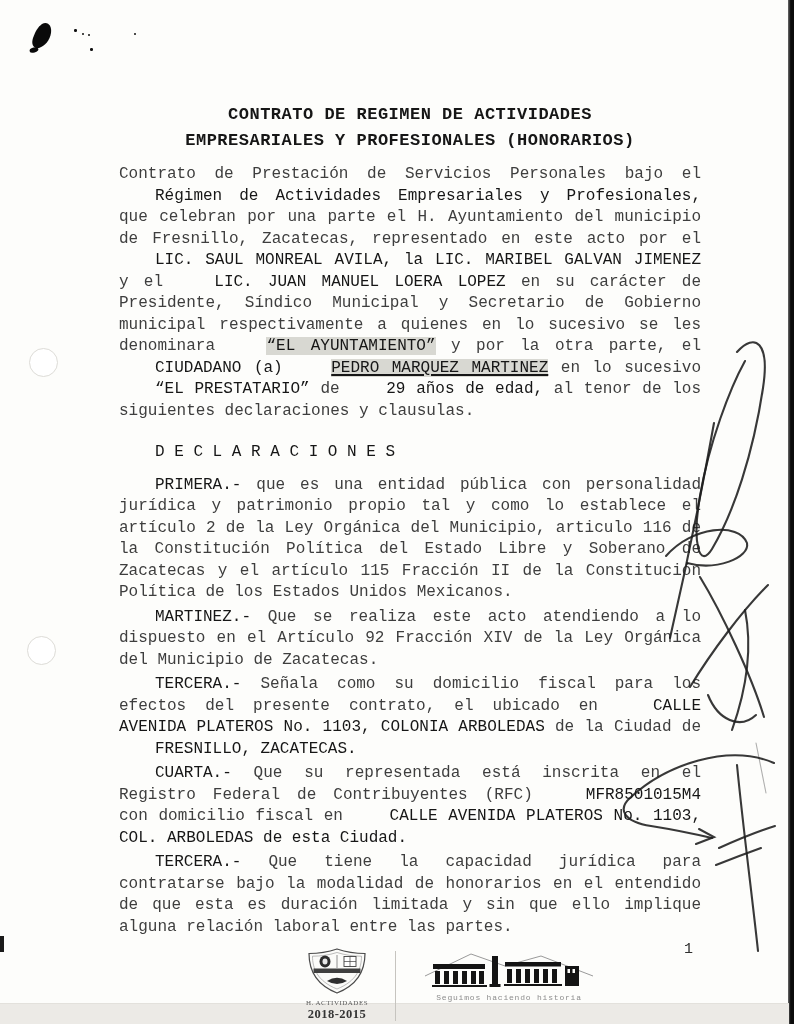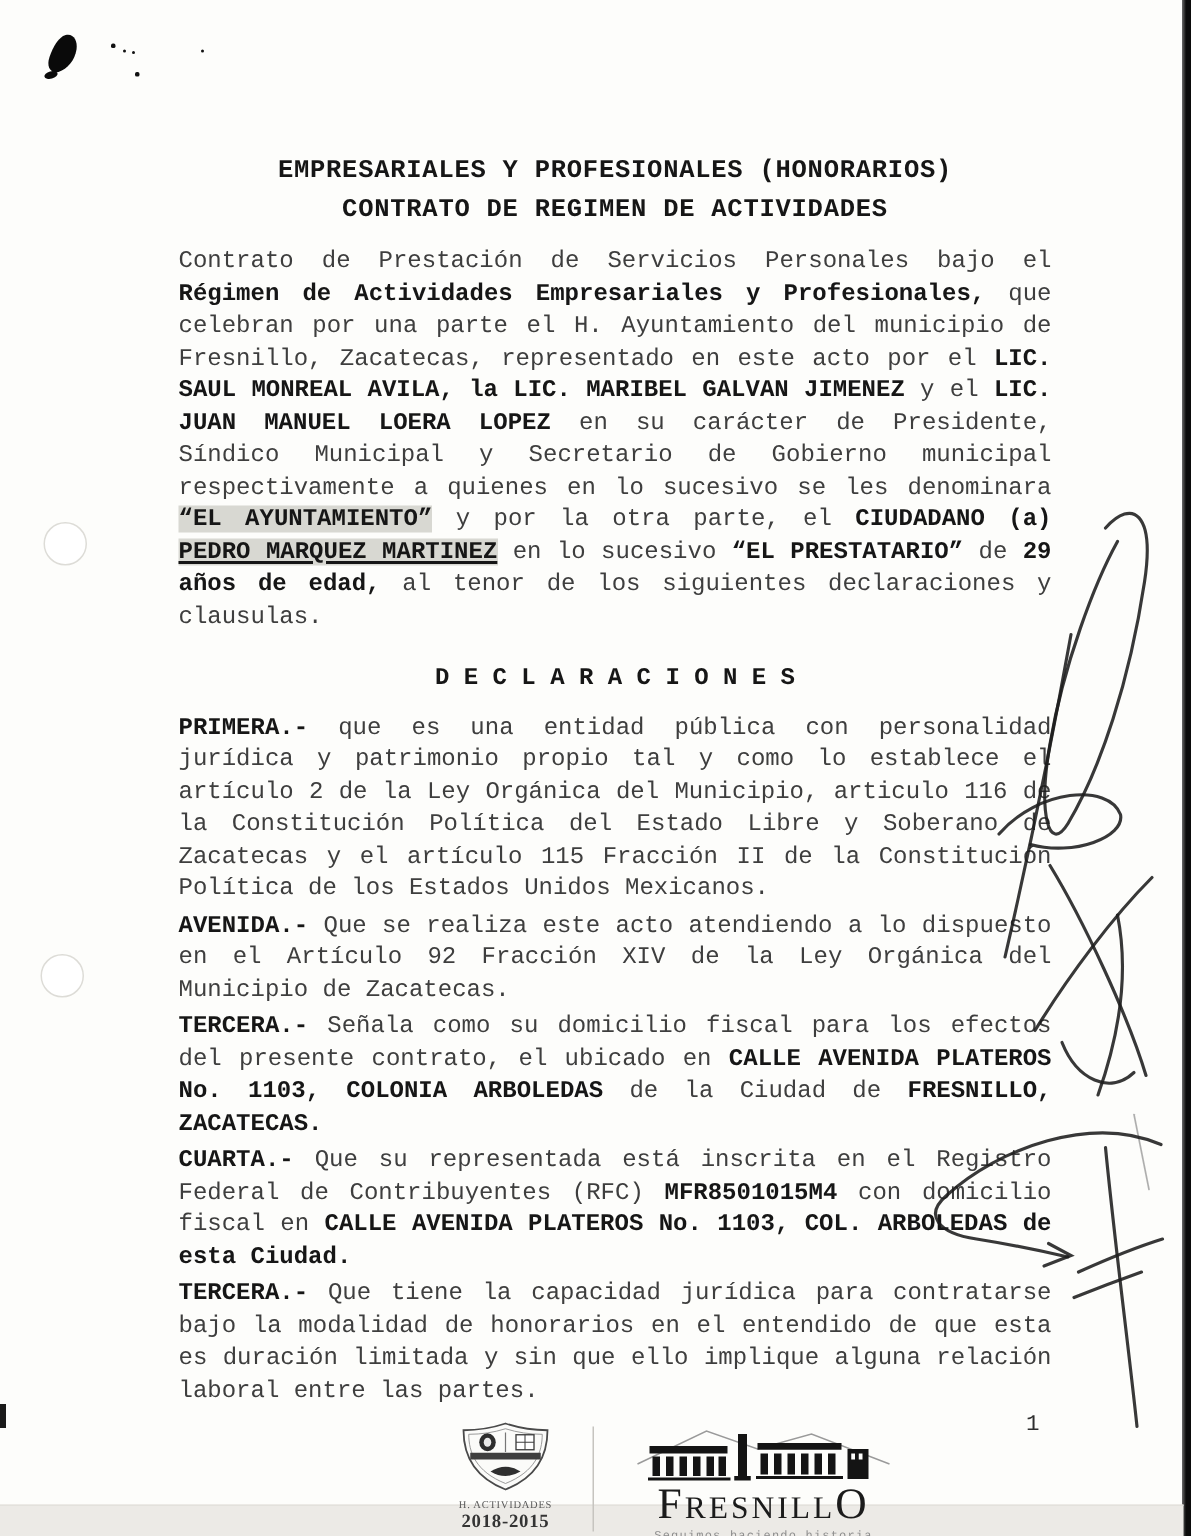--- a/index.html
+++ b/index.html
@@ -18,24 +18,24 @@
   #content{position:absolute;left:119px;top:102px;width:582px;}
   .doc-title{
     font-weight:bold;font-size:17px;line-height:26px;text-align:center;
     color:var(--ink);letter-spacing:.5px;
   }
   #title-block{margin-bottom:10px;}
   .para{
     font-size:16px;line-height:21.5px;color:var(--body-text);
     text-align:justify;margin:0 0 3px 0;
   }
-  .para .b{font-weight:bold;color:var(--ink);}
+  .para .b{font-weight:normal;color:var(--ink);margin-left:36px;}
   .para .hl{background:var(--highlight);}
   .para .u{text-decoration:underline;text-decoration-thickness:1.5px;text-underline-offset:2px;}
-  .para[data-name="declaraciones-heading"]{text-align:center;margin:20px 0 11px 0;}
+  .para[data-name="declaraciones-heading"]{text-align:left;margin:20px 0 11px 0;}
   .para[data-name="declara-ayuntamiento"]{padding-left:28px;margin-bottom:14px;text-align:left;}
   .para[data-name="declara-prestatario"]{margin-bottom:10px;text-align:left;}
   
   #page-number{
     position:absolute;left:684px;top:941px;font-size:15px;color:#2e2e2e;
   }
   
   #right-edge{position:absolute;right:0;top:0;width:6px;height:1024px;
     background:linear-gradient(to left,#0b0b0b 55%,#6b6b6b);}
   #bottom-band{position:absolute;left:0;right:5px;top:1003px;height:21px;
@@ -78,28 +78,28 @@
     <ellipse cx="6" cy="30" rx="4.5" ry="2.5" fill="#0a0a0a" transform="rotate(-15 6 30)"></ellipse>
   </svg>
   <div class="ink-dot" style="left:74px;top:29px;width:2.5px;height:2.5px;" data-name="ink-speck"></div>
   <div class="ink-dot" style="left:82px;top:33px;width:2px;height:2px;" data-name="ink-speck"></div>
   <div class="ink-dot" style="left:88px;top:34px;width:2px;height:2px;" data-name="ink-speck"></div>
   <div class="ink-dot" style="left:90px;top:48px;width:2.5px;height:2.5px;" data-name="ink-speck"></div>
   <div class="ink-dot" style="left:134px;top:33px;width:2px;height:2px;" data-name="ink-speck"></div>
 
   <div id="content" data-name="contract-text-column">
     <div id="title-block" data-name="contract-title">
+      <div class="doc-title" data-name="contract-title-line1">CONTRATO DE REGIMEN DE ACTIVIDADES</div>
       <div class="doc-title" data-name="contract-title-line2">EMPRESARIALES Y PROFESIONALES (HONORARIOS)</div>
-      <div class="doc-title" data-name="contract-title-line1">CONTRATO DE REGIMEN DE ACTIVIDADES</div>
     </div>
     <div data-name="paragraphs-container">
         <div class="para" data-name="intro-paragraph"><span data-name="text-run">Contrato de Prestación de Servicios Personales bajo el </span><span class="b" data-name="text-run">Régimen de Actividades Empresariales y Profesionales,</span><span data-name="text-run"> que celebran por una parte el H. Ayuntamiento del municipio de Fresnillo, Zacatecas, representado en este acto por el </span><span class="b" data-name="text-run">LIC. SAUL MONREAL AVILA, la LIC. MARIBEL GALVAN JIMENEZ</span><span data-name="text-run"> y el </span><span class="b" data-name="text-run">LIC. JUAN MANUEL LOERA LOPEZ</span><span data-name="text-run"> en su carácter de Presidente, Síndico Municipal y Secretario de Gobierno municipal respectivamente a quienes en lo sucesivo se les denominara </span><span class="b hl" data-name="text-run">“EL AYUNTAMIENTO”</span><span data-name="text-run"> y por la otra parte, el </span><span class="b" data-name="text-run">CIUDADANO (a) </span><span class="b hl u" data-name="text-run">PEDRO MARQUEZ MARTINEZ</span><span data-name="text-run"> en lo sucesivo </span><span class="b" data-name="text-run">“EL PRESTATARIO”</span><span data-name="text-run"> de </span><span class="b" data-name="text-run">29 años de edad,</span><span data-name="text-run"> al tenor de los siguientes declaraciones y clausulas.</span></div>
         <div class="para" data-name="declaraciones-heading"><span class="b" data-name="text-run">D E C L A R A C I O N E S</span></div>
         <div class="para" data-name="clause-primera"><span class="b" data-name="text-run">PRIMERA.-</span><span data-name="text-run"> que es una entidad pública con personalidad jurídica y patrimonio propio tal y como lo establece el artículo 2 de la Ley Orgánica del Municipio, articulo 116 de la Constitución Política del Estado Libre y Soberano de Zacatecas y el artículo 115 Fracción II de la Constitución Política de los Estados Unidos Mexicanos.</span></div>
-        <div class="para" data-name="clause-segunda"><span class="b" data-name="text-run">AVENIDA.-</span><span data-name="text-run"> Que se realiza este acto atendiendo a lo dispuesto en el Artículo 92 Fracción XIV de la Ley Orgánica del Municipio de Zacatecas.</span></div>
+        <div class="para" data-name="clause-segunda"><span class="b" data-name="text-run">MARTINEZ.-</span><span data-name="text-run"> Que se realiza este acto atendiendo a lo dispuesto en el Artículo 92 Fracción XIV de la Ley Orgánica del Municipio de Zacatecas.</span></div>
         <div class="para" data-name="clause-tercera"><span class="b" data-name="text-run">TERCERA.-</span><span data-name="text-run"> Señala como su domicilio fiscal para los efectos del presente contrato, el ubicado en </span><span class="b" data-name="text-run">CALLE AVENIDA PLATEROS No. 1103, COLONIA ARBOLEDAS</span><span data-name="text-run"> de la Ciudad de </span><span class="b" data-name="text-run">FRESNILLO, ZACATECAS.</span></div>
         <div class="para" data-name="clause-cuarta"><span class="b" data-name="text-run">CUARTA.-</span><span data-name="text-run"> Que su representada está inscrita en el Registro Federal de Contribuyentes (RFC) </span><span class="b" data-name="text-run">MFR8501015M4</span><span data-name="text-run"> con domicilio fiscal en </span><span class="b" data-name="text-run">CALLE AVENIDA PLATEROS No. 1103, COL. ARBOLEDAS de esta Ciudad.</span></div>
         <div class="para" data-name="clause-quinta"><span class="b" data-name="text-run">TERCERA.-</span><span data-name="text-run"> Que tiene la capacidad jurídica para contratarse bajo la modalidad de honorarios en el entendido de que esta es duración limitada y sin que ello implique alguna relación laboral entre las partes.</span></div>
       </div>
   </div>
 
   <div id="page-number" data-name="page-number">1</div>
 
   <svg class="sig" width="140" height="330" viewBox="0 0 140 330" style="left:640px;top:330px;" data-name="handwritten-signature-upper">
     <path d="M97 22 C115 2 130 12 123 58 C113 124 94 182 72 219 C59 240 52 212 60 166 C69 113 90 58 105 31"></path>
@@ -156,18 +156,17 @@
         <rect x="97" y="21" width="5" height="14" fill="#141414"></rect>
         <rect x="106" y="21" width="5" height="14" fill="#141414"></rect>
         <rect x="115" y="21" width="5" height="14" fill="#141414"></rect>
         <rect x="124" y="21" width="5" height="14" fill="#141414"></rect>
         <rect x="133" y="21" width="5" height="14" fill="#141414"></rect>
         <rect x="85" y="36" width="58" height="2" fill="#141414"></rect>
         <rect x="146" y="18" width="14" height="20" fill="#141414"></rect>
         <rect x="148.5" y="21" width="2.5" height="4" fill="#fdfdfb"></rect>
         <rect x="153.5" y="21" width="2.5" height="4" fill="#fdfdfb"></rect>
       </svg>
-      <div id="brand-word" class="serif" data-name="fresnillo-wordmark"><span class="big" data-name="wordmark-first-letter">F</span><span class="mid" data-name="wordmark-middle">RESNILL</span><span class="big" data-name="wordmark-last-letter">O</span></div>
       <div id="brand-tagline" data-name="fresnillo-tagline">Seguimos haciendo historia</div>
     </div>
   </div>
 
 </div>
 
 </body></html>

